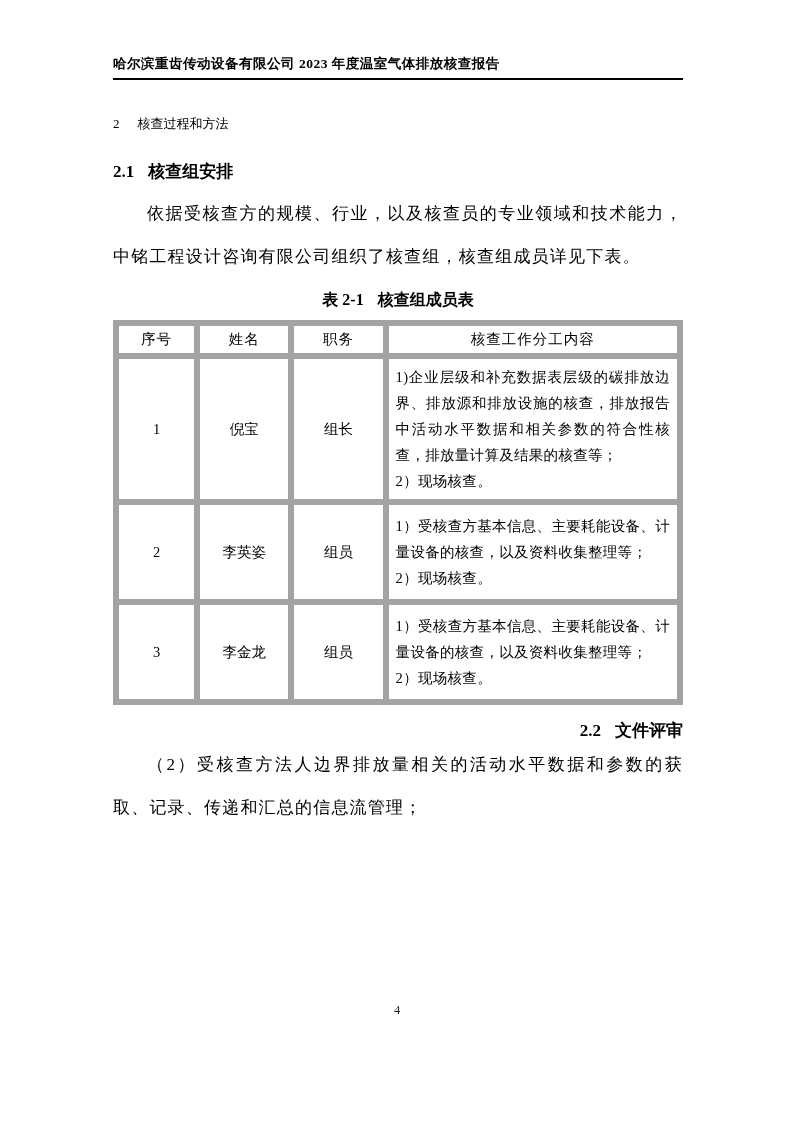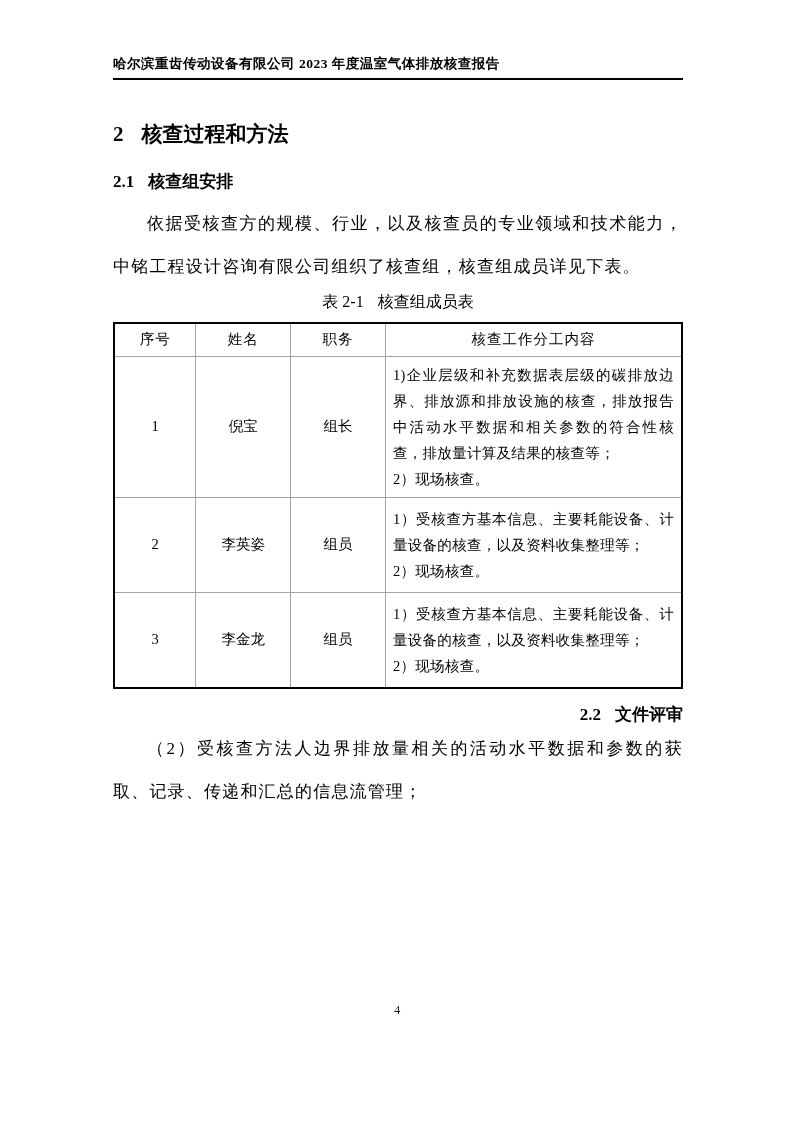--- a/index.html
+++ b/index.html
@@ -24,23 +24,23 @@
     padding-bottom: 5px;
   }
   .doc-header .header-title {
     font-size: 13.5px;
     font-weight: bold;
     letter-spacing: 0.5px;
     line-height: 19px;
   }
   
   .h-sec {
-    margin-top: 41px;
-    font-size: 21px;
-    font-weight: bold;
+    margin-top: 31px;
+    font-size: 13px;
+    font-weight: normal;
     line-height: 26px;
   }
   .h-sec .sec-num { margin-right: 18px; }
   .h-sub {
     margin-top: 23px;
     font-size: 17px;
     font-weight: bold;
     line-height: 24px;
   }
   .h-sub .sec-num { margin-right: 14px; }
@@ -49,40 +49,40 @@
     margin-top: 8px;
     font-size: 17px;
     line-height: 43px;
     text-align: justify;
     text-indent: 34px;
     letter-spacing: 1.2px;
   }
   .para.tight { margin-top: 0; }
   
   .tbl-caption {
-    margin-top: 2px;
+    margin-top: 10px;
     text-align: center;
     font-size: 16px;
-    font-weight: normal;
+    font-weight: bold;
     line-height: 24px;
   }
   .tbl-caption .cap-num { margin-right: 14px; }
   table.members {
     margin-top: 8px;
     width: 570px;
     border-collapse: collapse;
     border: 2px solid #000000;
     table-layout: fixed;
   }
   table.members col.c-no   { width: 14.4%; }
   table.members col.c-name { width: 16.7%; }
   table.members col.c-role { width: 16.7%; }
   table.members col.c-duty { width: 52.2%; }
   table.members th, table.members td {
-    border: 1px solid #a3a3a3;
+    border: 6px solid #a3a3a3;
     font-size: 14.5px;
     font-weight: normal;
     vertical-align: middle;
   }
   table.members th {
     height: 33px;
     text-align: center;
     letter-spacing: 1px;
   }
   table.members td.c-center { text-align: center; }

